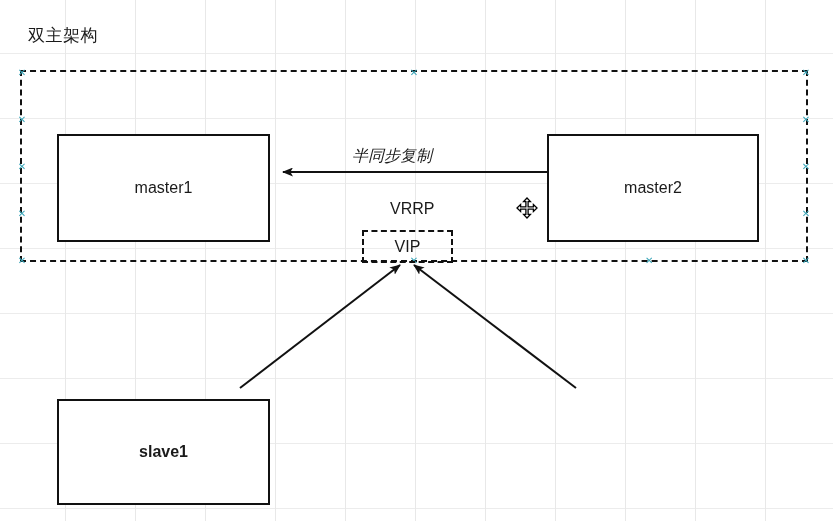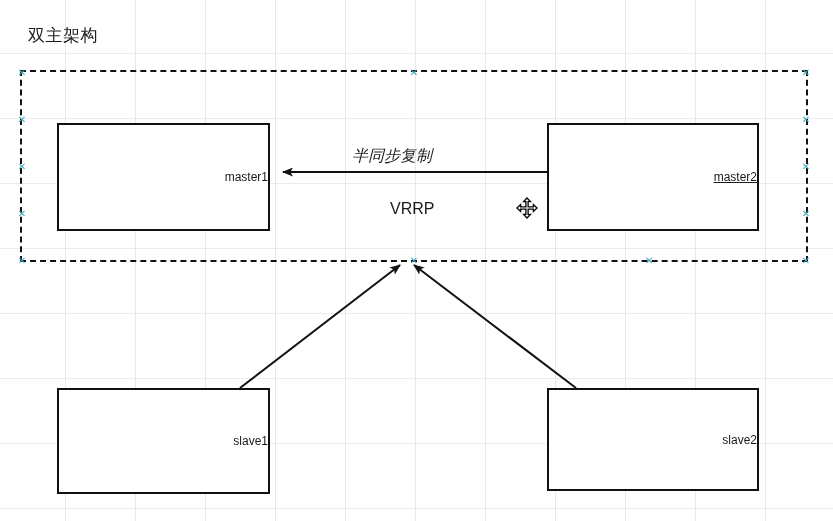--- a/index.html
+++ b/index.html
@@ -73,27 +73,28 @@
   }
 
   
   .node {
     position: absolute;
     box-sizing: border-box;
     border: 2px solid #111111;
     background: #ffffff;
     display: flex;
     align-items: center;
-    justify-content: flex-end;
-    font-size: 12px;
-    color: #1a1a1a;
+    justify-content: center;
+    font-size: 16px;
+    color: #1a1a1a;
+    margin-top: 11px;
   }
   .node-master1 { left: 57px;  top: 123px; width: 213px; height: 108px; }
-  .node-master2 { left: 547px; top: 123px; width: 212px; height: 108px; text-decoration: underline; }
-  .node-slave1  { left: 57px;  top: 388px; width: 213px; height: 106px; }
+  .node-master2 { left: 547px; top: 123px; width: 212px; height: 108px; }
+  .node-slave1  { left: 57px;  top: 388px; width: 213px; height: 106px; font-weight: bold; }
   .node-slave2  { left: 547px; top: 388px; width: 212px; height: 103px; }
 
   .node-vip {
     position: absolute;
     left: 362px;
     top: 230px;
     width: 91px;
     height: 33px;
     box-sizing: border-box;
     border: 2px dashed #111111;
@@ -168,28 +169,28 @@
   </div>
 
   <div class="node node-master1">
     <span>master1</span>
   </div>
 
   <div class="node node-master2">
     <span>master2</span>
   </div>
 
+  <div class="node-vip">
+    <span>VIP</span>
+  </div>
 
   <div class="node node-slave1">
     <span>slave1</span>
   </div>
 
-  <div class="node node-slave2">
-    <span>slave2</span>
-  </div>
 
   <div class="edge-label label-replication">半同步复制</div>
 
   <div class="edge-label label-vrrp">VRRP</div>
 
   <svg class="move-cursor" viewBox="0 0 22 22" xmlns="http://www.w3.org/2000/svg">
     <path d="M11 1 L14.4 4.6 L12.1 4.6 L12.1 9.9 L17.4 9.9 L17.4 7.6 L21 11 L17.4 14.4
              L17.4 12.1 L12.1 12.1 L12.1 17.4 L14.4 17.4 L11 21 L7.6 17.4 L9.9 17.4
              L9.9 12.1 L4.6 12.1 L4.6 14.4 L1 11 L4.6 7.6 L4.6 9.9 L9.9 9.9 L9.9 4.6
              L7.6 4.6 Z" fill="#ffffff" stroke="#000000" stroke-width="1.3" stroke-linejoin="miter"></path>

